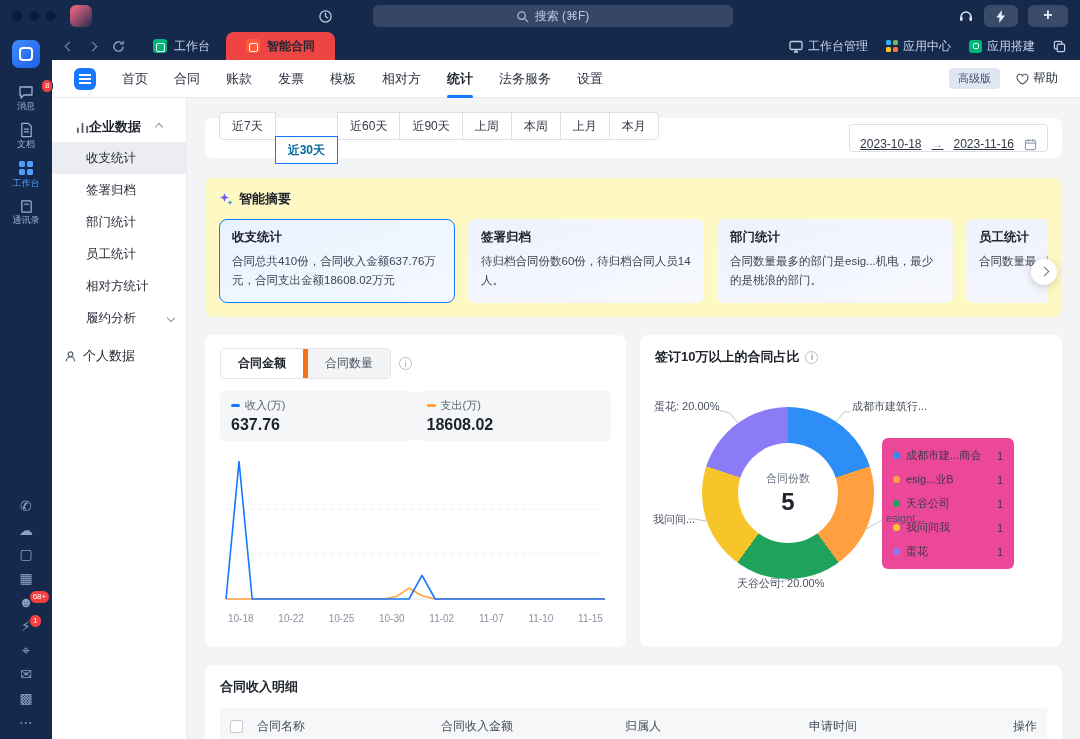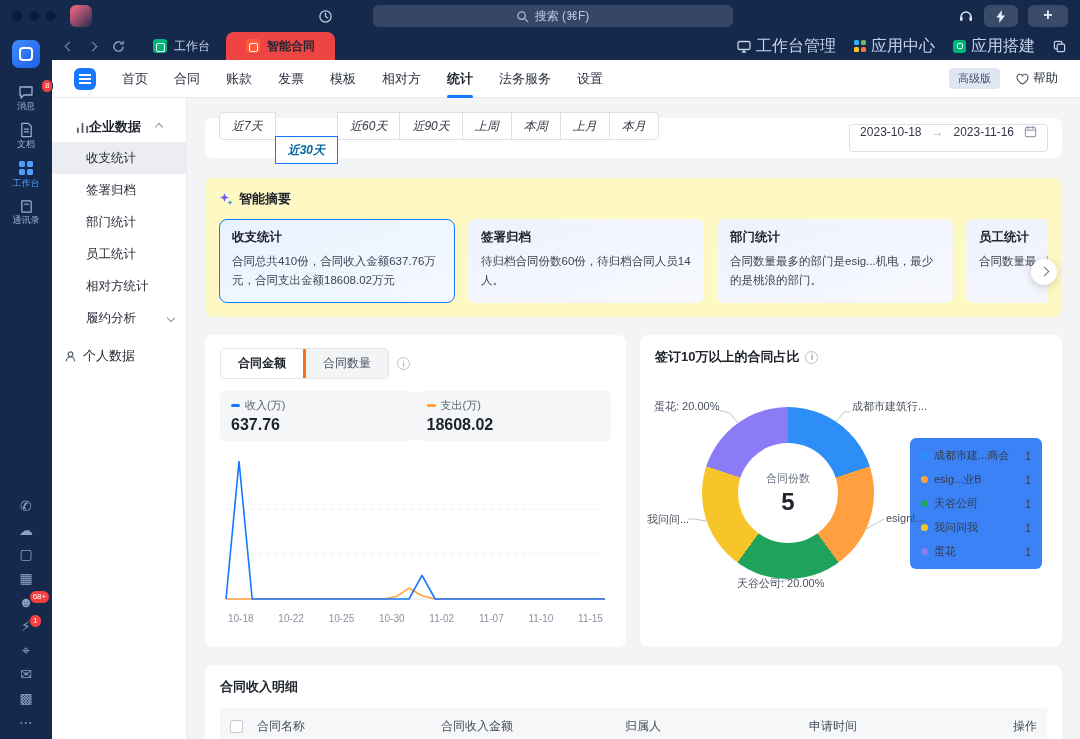--- a/index.html
+++ b/index.html
@@ -27,21 +27,21 @@
   .chev.left { transform:rotate(45deg); }
   .chev.right { transform:rotate(-135deg); }
   .chev.down { transform:rotate(-45deg); }
   .chev.up { transform:rotate(135deg); }
   .tab { display:flex; align-items:center; gap:7px; padding:0 16px; font-size:12px; color:#c7d2e8; cursor:pointer; }
   .tab-ic { width:14px; height:14px; border-radius:3px; flex:none; }
   .tab-ic::after { content:""; display:block; margin:3.5px auto; width:7px; height:7px; border:1.5px solid #fff; border-radius:2px; }
   .tab-ic.green { background:#00b578; }
   .tab-ic.red { background:#ff5b3a; }
   .tab.active { background:#ef4444; border-radius:8px 8px 0 0; color:#1f2430; font-weight:600; padding:0 20px; }
-  .tabbar-right { margin-left:auto; display:flex; align-items:center; gap:18px; padding-right:14px; color:#c7d2e8; font-size:16px; }
+  .tabbar-right { margin-left:auto; display:flex; align-items:center; gap:18px; padding-right:14px; color:#c7d2e8; font-size:12px; }
   .tr-item { display:flex; align-items:center; gap:5px; cursor:pointer; }
   .ic-grid { display:grid; grid-template-columns:5px 5px; gap:2px; }
   .ic-grid i { width:5px; height:5px; border-radius:1.5px; display:block; }
   .ic-build { width:13px; height:13px; border-radius:3px; background:#00b578; position:relative; }
   .ic-build::after { content:""; position:absolute; inset:3.5px; border:1.2px solid #fff; border-radius:1.5px; }
 
   
   .navbar { position:absolute; top:60px; left:52px; right:0; height:38px; background:#fff; border-bottom:1px solid #e9ebf0; display:flex; align-items:center; padding:0 22px; gap:26px; z-index:20; }
   .app-logo { width:22px; height:22px; border-radius:6px; background:#1677ff; position:relative; flex:none; }
   .app-logo::after { content:""; position:absolute; left:5px; top:6px; width:12px; height:2px; background:#fff; box-shadow:0 4px 0 #fff,0 8px 0 #fff; }
@@ -72,44 +72,44 @@
   .side-item { height:32px; display:flex; align-items:center; padding:0 12px 0 34px; font-size:12.5px; color:#262b36; cursor:pointer; }
   .side-item.active { background:#ecedf0; }
   .side-item .chev { width:6px; height:6px; margin-left:auto; color:#8a919e; }
   .side-personal { margin-top:6px; display:flex; align-items:center; gap:6px; padding:0 12px; height:32px; font-size:13px; color:#20242e; cursor:pointer; }
 
   
   .content { position:absolute; left:187px; top:98px; right:0; bottom:0; overflow:hidden; padding:20px 18px 0; background:#f3f4f6; }
 
   .filter-card { height:40px; background:#fff; border-radius:8px; display:flex; align-items:center; padding:0 14px; }
   .range-group { display:flex; }
-  .range-btn { height:28px; padding:0 12px; background:#fff; border:1px solid #dcdfe6; margin-left:-1px; font-size:12px; color:#303642; display:flex; align-items:center; cursor:pointer; position:relative;font-style:italic; }
+  .range-btn { height:28px; padding:0 12px; background:#fff; border:1px solid #dcdfe6; margin-left:-1px; font-size:12px; color:#303642; display:flex; align-items:center; cursor:pointer; position:relative; }
   .range-btn:first-child { border-radius:4px 0 0 4px; margin-left:0; }
   .range-btn:last-child { border-radius:0 4px 4px 0; }
   .range-btn.active { color:#0369a1; border-color:#1677ff; z-index:2; font-weight:600;margin-top:24px; }
-  .date-box { margin-left:auto; height:28px; border:1px solid #dcdfe6; border-radius:4px; display:flex; align-items:flex-start; gap:10px; padding:0 10px; font-size:12px; color:#303642; cursor:pointer; }
+  .date-box { margin-left:auto; height:28px; border:1px solid #dcdfe6; border-radius:4px; display:flex; align-items:flex-end; gap:10px; padding:0 10px; font-size:12px; color:#303642; cursor:pointer;text-decoration:underline; }
   .arrow { color:#a6abb8; }
 
   .summary-card { margin-top:20px; background:#fef9c3; border-radius:8px; padding:12px 14px 14px; position:relative; }
   .sec-title { display:flex; align-items:center; gap:6px; font-size:13px; font-weight:700; color:#20242e; }
   .sum-row { display:flex; gap:13px; margin-top:11px; overflow:hidden; }
   .sum-item { min-width:236px; width:236px; min-height:84px; background:linear-gradient(160deg,#eef2fc,#f7f9fe); border-radius:8px; padding:9px 12px; border:1px solid transparent; cursor:pointer; }
   .sum-item.active { border-color:#1677ff; background:linear-gradient(160deg,#eaf2ff,#f4f9ff); }
   .sum-title { font-size:12.5px; font-weight:700; color:#20242e; margin-bottom:6px; }
   .sum-body { font-size:11.5px; color:#3e4452; line-height:1.62; }
   .next-btn { position:absolute; right:5px; top:58%; width:26px; height:26px; border-radius:50%; background:#fff; box-shadow:0 2px 8px rgba(0,0,0,.18); display:flex; align-items:center; justify-content:center; color:#6b7280; cursor:pointer; z-index:5; }
 
   .charts-row { display:flex; gap:14px; margin-top:18px; }
   .trend-cardC { width:421px; height:312px; background:#fff; border-radius:8px; padding:13px 15px; }
   .pie-cardC { flex:1; height:312px; background:#fff; border-radius:8px; padding:13px 15px; position:relative; }
 
   .toggle-row { display:flex; align-items:center; gap:8px; }
   .seg { display:flex; border:1px solid #e3e5ea; border-radius:4px; overflow:hidden; }
   .seg-btn { padding:6px 17px; font-size:12px; background:#f3f4f6; color:#4a5060; cursor:pointer; }
-  .seg-btn + .seg-btn { border-left:3px solid #f97316; }
+  .seg-btn + .seg-btn { border-left:5px solid #f97316; }
   .seg-btn.active { background:#fff; color:#20242e; font-weight:700; }
   .info-ic { width:13px; height:13px; border-radius:50%; border:1px solid #b9bfc9; color:#9ba2ae; font-size:9px; display:flex; align-items:center; justify-content:center; flex:none; cursor:pointer; font-style:normal; }
 
   .stat-row { display:flex; gap:0; margin-top:12px; }
   .stat-box { flex:1; background:#f5f6f8; border-radius:6px; padding:7px 11px; }
   .stat-label { font-size:11px; color:#5c6472; display:flex; align-items:center; gap:5px; }
   .dash { width:9px; height:2.5px; border-radius:2px; display:inline-block; }
   .stat-value { font-size:16px; font-weight:700; color:#20242e; margin-top:3px; }
 
   #trend-svg { display:block; width:100%; height:160px; margin-top:8px; }
@@ -119,21 +119,21 @@
 
   .pie-title { display:flex; gap:6px; align-items:center; font-size:13px; font-weight:700; color:#20242e; }
   .donut-wrap { position:absolute; left:62px; top:72px; width:172px; height:172px; }
   .donut { width:100%; height:100%; border-radius:50%; cursor:pointer; }
   .hole { position:absolute; left:50%; top:50%; transform:translate(-50%,-50%); width:100px; height:100px; border-radius:50%; background:#fff; display:flex; flex-direction:column; align-items:center; justify-content:center; gap:2px; }
   .hole .hl { font-size:11px; color:#6b7280; }
   .hole .hv { font-size:24px; font-weight:700; color:#20242e; }
   .callout { position:absolute; font-size:11px; color:#4a5060; white-space:nowrap; z-index:2; }
   .callout-lines { position:absolute; left:0; top:0; pointer-events:none; }
   .callout-lines polyline { fill:none; stroke:#c2c7d1; stroke-width:1; }
-  .legend { position:absolute; right:20px; top:103px; width:132px; background:#3b82f6; border-radius:6px; padding:10px 11px; display:flex; flex-direction:column; gap:9px; z-index:1; }
+  .legend { position:absolute; right:48px; top:103px; width:132px; background:#ec4899; border-radius:6px; padding:10px 11px; display:flex; flex-direction:column; gap:9px; z-index:1; }
   .leg-row { display:flex; align-items:center; gap:6px; font-size:11px; color:#353b47; cursor:pointer; }
   .leg-dot { width:7px; height:7px; border-radius:50%; flex:none; }
   .leg-val { margin-left:auto; }
 
   .table-card { margin-top:18px; background:#fff; border-radius:8px; padding:13px 15px; height:120px; }
   .table-title { font-size:13px; font-weight:700; color:#20242e; }
   .thead { margin-top:12px; height:36px; background:#f6f7f9; display:flex; align-items:center; padding:0 10px; font-size:12px; color:#464d5a; }
   .checkbox { width:13px; height:13px; border:1px solid #c4c9d2; border-radius:2px; background:#fff; margin-right:14px; flex:none; cursor:pointer; }
   .th { flex:1; }
   .th.op { flex:none; width:44px; text-align:right; }
@@ -452,21 +452,21 @@
           <div class="donut" id="donut" style="background: conic-gradient(rgb(46, 142, 247) 0deg, rgb(46, 142, 247) 72deg, rgb(255, 159, 64) 72deg, rgb(255, 159, 64) 144deg, rgb(31, 163, 92) 144deg, rgb(31, 163, 92) 216deg, rgb(247, 197, 42) 216deg, rgb(247, 197, 42) 288deg, rgb(139, 123, 247) 288deg, rgb(139, 123, 247) 360deg);"></div>
           <div class="hole">
             <span class="hl">合同份数</span>
             <span class="hv">5</span>
           </div>
         </div>
         <span class="callout" style="left:14px;top:64px;">蛋花: 20.00%</span>
         <span class="callout" style="left:212px;top:64px;">成都市建筑行...</span>
         <span class="callout" style="left:246px;top:177px;">esignt...</span>
         <span class="callout" style="left:97px;top:241px;">天谷公司: 20.00%</span>
-        <span class="callout" style="left:7px;top:177px;">我问间...</span>
+        <span class="callout" style="left:13px;top:177px;">我问间...</span>
         <div class="legend">
           <div class="leg-row">
             <span class="leg-dot" style="background-color: rgb(46, 142, 247);"></span>
             <span>成都市建...商会</span>
             <span class="leg-val">1</span>
           </div>
           <div class="leg-row">
             <span class="leg-dot" style="background-color: rgb(255, 159, 64);"></span>
             <span>esig...业B</span>
             <span class="leg-val">1</span>

